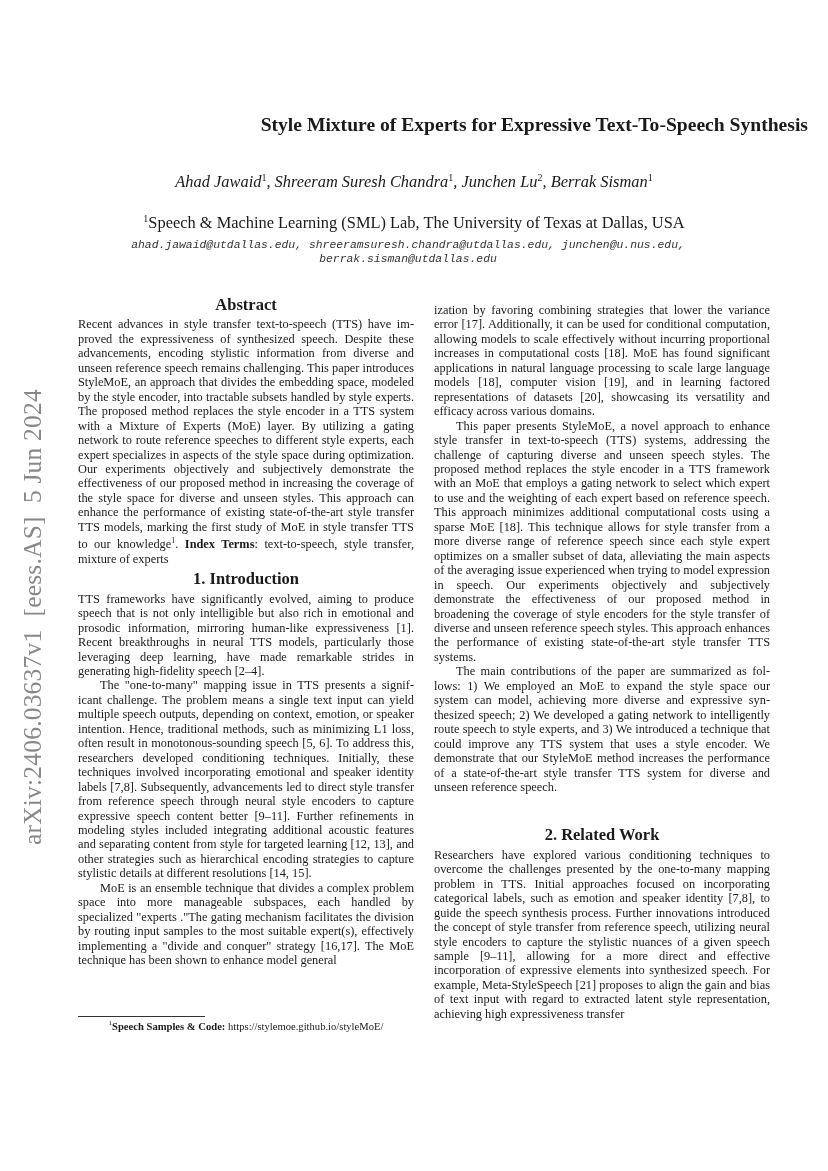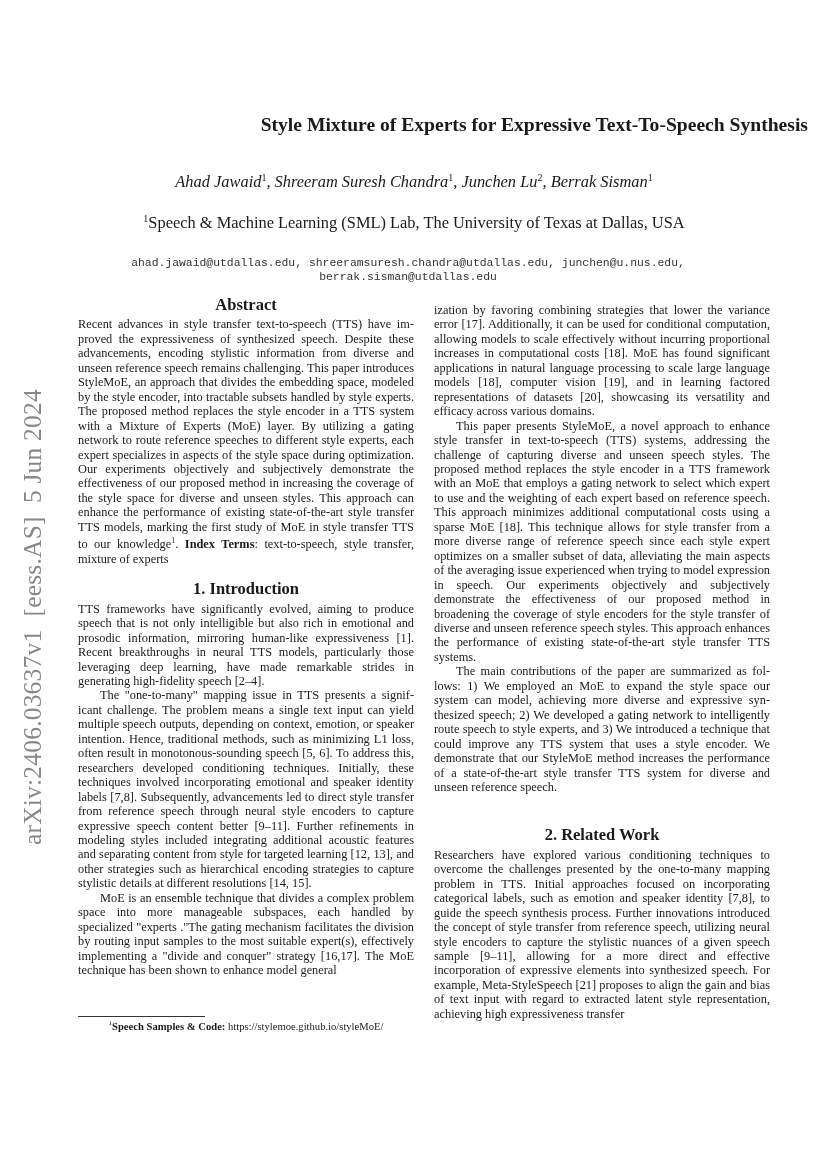--- a/index.html
+++ b/index.html
@@ -7,21 +7,21 @@
   .arxiv-stamp {
     position: absolute; left: 18px; top: 845px;
     transform: rotate(-90deg); transform-origin: left top;
     font-family: "Liberation Serif", serif; font-size: 25.5px; color: #888888;
     white-space: pre; letter-spacing: 0.2px;
   }
   .title { position: absolute; left: 0; width: 808px; top: 114px; text-align: right; font-size: 19.6px; font-weight: bold; }
   .authors { position: absolute; left: 0; width: 828px; top: 172px; text-align: center; font-size: 16.4px; font-style: italic; }
   .authors sup, .affil sup { font-size: 10px; font-style: normal; }
   .affil { position: absolute; left: 0; width: 828px; top: 205px; text-align: center; font-size: 16.4px; line-height: 27px; }
-  .emails { position: absolute; left: 0; width: 816px; top: 256px; text-align: center; font-family: "Liberation Mono", monospace; font-size: 11.4px; color: #333; line-height: 14px; }
+  .emails { position: absolute; left: 0; width: 816px; top: 238px; text-align: center; font-family: "Liberation Mono", monospace; font-size: 11.4px; color: #333; line-height: 14px; font-style: italic; }
   .col { position: absolute; width: 336px; font-size: 12.35px; line-height: 14.45px; text-align: justify; }
   .col.left { left: 78px; top: 298px; }
   .col.right { left: 434px; top: 303px; }
   .col p { margin: 0; hyphens: manual; }
   .col p.indent { text-indent: 22px; }
   h2.sec { font-size: 16.5px; font-weight: bold; text-align: center; margin: 0 0 5px 0; }
   h2.abstract-h { margin-bottom: 5px; }
   h3.sub { font-size: 12.6px; font-weight: bold; margin: 0 0 6px 0; text-align: left; }
   .ix b { font-weight: bold; }
   .fn-rule { position: absolute; left: 78px; top: 1016px; width: 127px; height: 0; border-top: 1px solid #333; }
@@ -50,21 +50,21 @@
 <div class="emails">
   <div>ahad.jawaid@utdallas.edu, shreeramsuresh.chandra@utdallas.edu, junchen@u.nus.edu,</div>
   <div>berrak.sisman@utdallas.edu</div>
 </div>
 
 <div class="col left">
   <h2 class="sec abstract-h">Abstract</h2>
   <p><span>Recent advances in style transfer text-to-speech (TTS) have im­proved the expressiveness of synthesized speech. Despite these advancements, encoding stylistic information from diverse and unseen reference speech remains challenging. This paper intro­duces StyleMoE, an approach that divides the embedding space, modeled by the style encoder, into tractable subsets handled by style experts. The proposed method replaces the style encoder in a TTS system with a Mixture of Experts (MoE) layer. By utilizing a gating network to route reference speeches to dif­ferent style experts, each expert specializes in aspects of the style space during optimization. Our experiments objectively and subjectively demonstrate the effectiveness of our proposed method in increasing the coverage of the style space for diverse and unseen styles. This approach can enhance the performance of existing state-of-the-art style transfer TTS models, marking the first study of MoE in style transfer TTS to our knowledge</span><sup class="fnref">1</sup>.
     <span class="ix"><b>Index Terms</b><span>: text-to-speech, style transfer, mixture of experts</span></span>
   </p>
-  <h2 class="sec" style="margin-top:16px;">1.  Introduction</h2>
+  <h2 class="sec" style="margin-top:6px;">1.  Introduction</h2>
   <p>TTS frameworks have significantly evolved, aiming to produce speech that is not only intelligible but also rich in emotional and prosodic information, mirroring human-like expressiveness [1]. Recent breakthroughs in neural TTS models, particularly those leveraging deep learning, have made remarkable strides in generating high-fidelity speech [2–4].</p>
   <p class="indent">The "one-to-many" mapping issue in TTS presents a signif­icant challenge. The problem means a single text input can yield multiple speech outputs, depending on context, emotion, or speaker intention. Hence, traditional methods, such as minimiz­ing L1 loss, often result in monotonous-sounding speech [5, 6]. To address this, researchers developed conditioning techniques. Initially, these techniques involved incorporating emotional and speaker identity labels [7,8]. Subsequently, advancements led to direct style transfer from reference speech through neural style encoders to capture expressive speech content better [9–11]. Further refinements in modeling styles included integrating ad­ditional acoustic features and separating content from style for targeted learning [12, 13], and other strategies such as hierar­chical encoding strategies to capture stylistic details at different resolutions [14, 15].</p>
   <p class="indent">MoE is an ensemble technique that divides a complex prob­lem space into more manageable subspaces, each handled by specialized "experts ."The gating mechanism facilitates the divi­sion by routing input samples to the most suitable expert(s), ef­fectively implementing a "divide and conquer" strategy [16,17]. The MoE technique has been shown to enhance model general­</p>
 </div>
 
 <div class="fn-rule"></div>
 <div class="footnote"><sup>1</sup><b>Speech Samples &amp; Code:</b><span> https://stylemoe.github.io/styleMoE/</span></div>
 
 <div class="col right">
   <p>ization by favoring combining strategies that lower the variance error [17]. Additionally, it can be used for conditional com­putation, allowing models to scale effectively without incurring proportional increases in computational costs [18]. MoE has found significant applications in natural language processing to scale large language models [18], computer vision [19], and in learning factored representations of datasets [20], showcasing its versatility and efficacy across various domains.</p>

